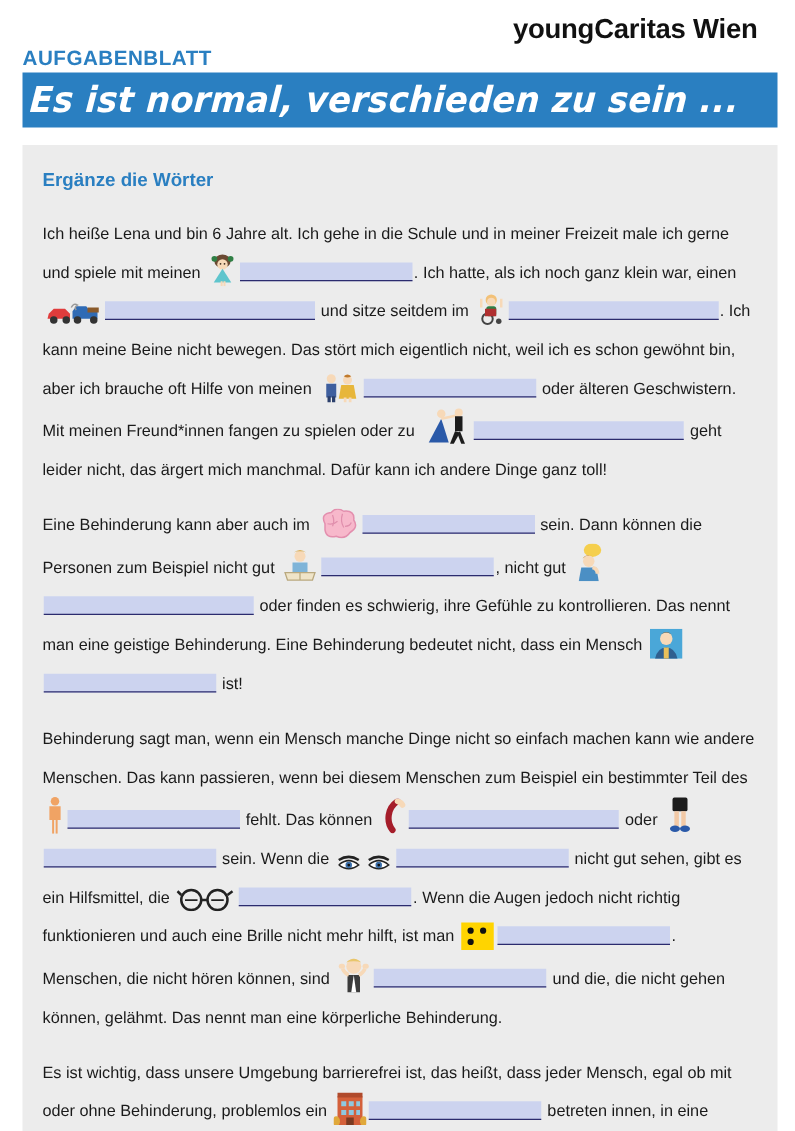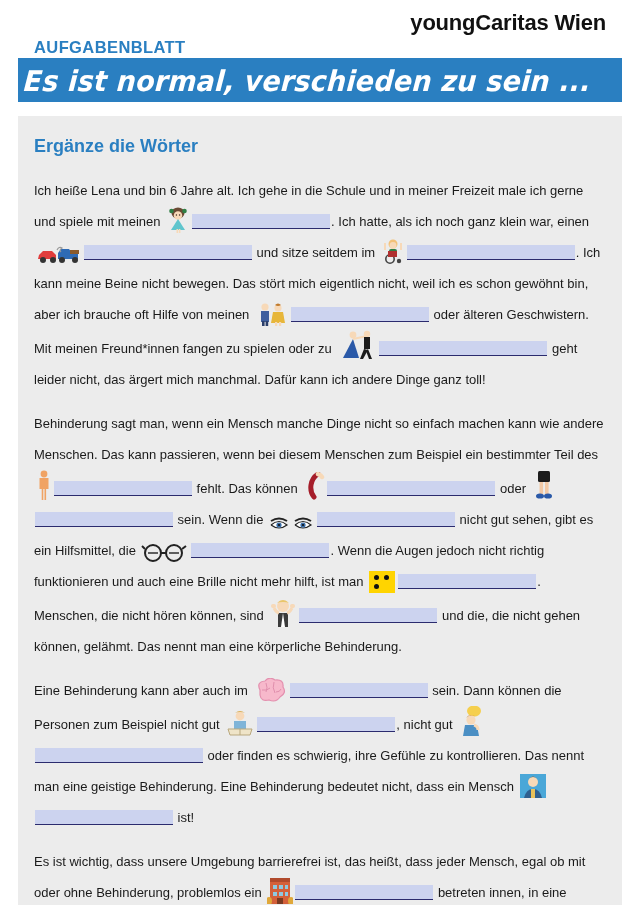--- a/index.html
+++ b/index.html
@@ -29,21 +29,20 @@
     letter-spacing: -0.2px;
   }
   .kicker {
     position: absolute;
     left: 18px; top: 38px;
     font-family: "Liberation Sans", sans-serif;
     font-weight: bold;
     font-size: 16.5px;
     letter-spacing: 0.4px;
     color: #2a7fc1;
-    margin-left: 16px;
   }
   .titlebar {
     position: absolute;
     left: 18px; top: 58px;
     right: 14px;
     height: 44px;
     background: #2a7fc1;
     display: flex;
     align-items: center;
   }
@@ -65,21 +64,21 @@
     left: 18px; top: 116px;
     right: 14px; bottom: 0;
     background: #ececec;
     padding: 14px 16px 0 16px;
     box-sizing: border-box;
     overflow: hidden;
   }
   .sheet-heading {
     color: #2a7fc1;
     font-weight: bold;
-    font-size: 18px;
+    font-size: 15px;
     margin: 6px 0 18px 0;
   }
 
   
   .para {
     font-size: 13px;
     color: #1a1a1a;
     line-height: 31px;
     margin: 0 0 13px 0;
     text-align: left;
@@ -178,20 +177,42 @@
             <path d="M20 3 q3-3 6 0 q-3 2 -6 0" fill="#c07a2c"></path>
           </svg></span><span class="blank b-md"></span><span> oder älteren Geschwistern. Mit meinen Freund*innen fangen zu spielen oder zu </span><span class="pic"><svg width="40" height="30" viewBox="0 0 40 30">
             <circle cx="16" cy="5" r="3.4" fill="#f7d9b8"></circle>
             <path d="M6 28 L16 9 L22 28 Z" fill="#2a59a8"></path>
             <path d="M16 9 L30 6" stroke="#f7d9b8" stroke-width="2"></path>
             <circle cx="30" cy="4" r="3.2" fill="#f7d9b8"></circle>
             <rect x="27" y="7" width="6" height="12" fill="#1c1c1c"></rect>
             <path d="M27 19 l-4 10 h3 l5 -9 z" fill="#1c1c1c"></path>
             <path d="M31 19 l4 10 h-3 l-3 -8 z" fill="#1c1c1c"></path>
           </svg></span><span class="blank b-lg"></span><span> geht leider nicht, das ärgert mich manchmal. Dafür kann ich andere Dinge ganz toll!</span></div>
+      <div class="para"><span>Eine Behinderung kann aber auch im </span><span class="pic"><svg width="34" height="24" viewBox="0 0 34 24">
+            <path d="M6 12 q-4 -8 5 -9 q4 -5 10 -1 q9 -1 8 7 q4 6 -3 10 q-4 6 -11 3 q-8 2 -9 -5 z" fill="#f7b8cb" stroke="#e38fae" stroke-width="1.2"></path>
+            <path d="M12 5 q2 5 0 9 M20 4 q-2 6 1 11 M8 12 q5 1 8 -2 M22 14 q4 0 5 -3" stroke="#e08fad" stroke-width="1" fill="none"></path>
+          </svg></span><span class="blank b-md"></span><span> sein. Dann können die Personen zum Beispiel nicht gut </span><span class="pic"><svg width="30" height="26" viewBox="0 0 30 26">
+            <circle cx="15" cy="6" r="4.4" fill="#f7d9b8"></circle>
+            <path d="M10 3 q5 -4 10 0 q-2 -1 -5 -1 q-3 0 -5 1" fill="#d9b05a"></path>
+            <rect x="9" y="11" width="12" height="8" fill="#7fb4d8"></rect>
+            <path d="M3 19 h24 l-2 6 h-20 z" fill="#efe4c8" stroke="#b9a87e" stroke-width="1"></path>
+            <path d="M15 19 v6" stroke="#b9a87e" stroke-width="1"></path>
+          </svg></span><span class="blank b-md"></span><span>, nicht gut </span><span class="pic"><svg width="26" height="30" viewBox="0 0 26 30">
+            <ellipse cx="16" cy="5" rx="7" ry="5.5" fill="#f5cf4d"></ellipse>
+            <circle cx="13" cy="14" r="4.6" fill="#f7d9b8"></circle>
+            <path d="M8 12 q5 -5 10 -1 q-2 -2 -5 -2 q-3 0 -5 3" fill="#c98a3e"></path>
+            <path d="M7 19 h12 l2 11 h-16 z" fill="#4b8fc4"></path>
+            <path d="M16 19 q4 1 4 5" stroke="#f7d9b8" stroke-width="3" fill="none"></path>
+          </svg></span><span class="blank b-lg"></span><span> oder finden es schwierig, ihre Gefühle zu kontrollieren. Das nennt man eine geistige Behinderung. Eine Behinderung bedeutet nicht, dass ein Mensch </span><span class="pic"><svg width="26" height="24" viewBox="0 0 26 24">
+            <rect x="0" y="0" width="26" height="24" fill="#4aa7d8"></rect>
+            <circle cx="13" cy="8" r="5" fill="#f7d9b8"></circle>
+            <path d="M8 5 q5 -5 10 0 q-2 -2 -5 -2 q-3 0 -5 2" fill="#8a5a2b"></path>
+            <path d="M4 24 q2 -9 9 -9 q7 0 9 9 z" fill="#2f5f8f"></path>
+            <rect x="11" y="15" width="4" height="9" fill="#e8c05a"></rect>
+          </svg></span><span class="blank b-md"></span><span> ist!</span></div>
       <div class="para"><span>Behinderung sagt man, wenn ein Mensch manche Dinge nicht so einfach machen kann wie andere Menschen. Das kann passieren, wenn bei diesem Menschen zum Beispiel ein bestimmter Teil des </span><span class="pic"><svg width="16" height="30" viewBox="0 0 16 30">
             <circle cx="8" cy="4" r="3.4" fill="#f0a364"></circle>
             <path d="M3.5 8 h9 v11 h-2.4 v11 h-1.6 v-11 h-1.2 v11 h-1.6 v-11 h-2.2 z" fill="#f0a364"></path>
           </svg></span><span class="blank b-md"></span><span> fehlt. Das können </span><span class="pic"><svg width="22" height="28" viewBox="0 0 22 28">
             <path d="M15 2 q-6 4 -7 11 q-1 7 3 12" stroke="#a51d2a" stroke-width="5" fill="none" stroke-linecap="round"></path>
             <path d="M15 2 q3 1 4 3" stroke="#f7d9b8" stroke-width="4.5" fill="none" stroke-linecap="round"></path>
           </svg></span><span class="blank b-lg"></span><span> oder </span><span class="pic"><svg width="24" height="30" viewBox="0 0 24 30">
             <rect x="6" y="1" width="12" height="11" rx="1.5" fill="#1c1c1c"></rect>
             <rect x="7.5" y="12" width="3.6" height="12" fill="#f2c9a6"></rect>
             <rect x="13" y="12" width="3.6" height="12" fill="#f2c9a6"></rect>
@@ -217,42 +238,20 @@
           </svg></span><span class="blank b-md"></span><span>. Wenn die Augen jedoch nicht richtig funktionieren und auch eine Brille nicht mehr hilft, ist man </span><span class="braille"><i></i><i></i><i></i></span><span class="blank b-md"></span><span>. Menschen, die nicht hören können, sind </span><span class="pic"><svg width="28" height="30" viewBox="0 0 28 30">
             <circle cx="14" cy="9" r="6" fill="#f7d9b8"></circle>
             <path d="M8 6 q6 -6 12 0 q-2 -1 -6 -1 q-4 0 -6 1" fill="#e8c66b"></path>
             <rect x="9" y="16" width="10" height="14" fill="#3b3b3b"></rect>
             <path d="M14 16 l-2 14 h4 z" fill="#fff"></path>
             <rect x="2" y="7" width="5" height="4" rx="2" fill="#f7d9b8"></rect>
             <rect x="21" y="7" width="5" height="4" rx="2" fill="#f7d9b8"></rect>
             <path d="M5 11 q2 4 5 5" stroke="#f7d9b8" stroke-width="3" fill="none"></path>
             <path d="M23 11 q-2 4 -5 5" stroke="#f7d9b8" stroke-width="3" fill="none"></path>
           </svg></span><span class="blank b-md"></span><span> und die, die nicht gehen können, gelähmt. Das nennt man eine körperliche Behinderung.</span></div>
-      <div class="para"><span>Eine Behinderung kann aber auch im </span><span class="pic"><svg width="34" height="24" viewBox="0 0 34 24">
-            <path d="M6 12 q-4 -8 5 -9 q4 -5 10 -1 q9 -1 8 7 q4 6 -3 10 q-4 6 -11 3 q-8 2 -9 -5 z" fill="#f7b8cb" stroke="#e38fae" stroke-width="1.2"></path>
-            <path d="M12 5 q2 5 0 9 M20 4 q-2 6 1 11 M8 12 q5 1 8 -2 M22 14 q4 0 5 -3" stroke="#e08fad" stroke-width="1" fill="none"></path>
-          </svg></span><span class="blank b-md"></span><span> sein. Dann können die Personen zum Beispiel nicht gut </span><span class="pic"><svg width="30" height="26" viewBox="0 0 30 26">
-            <circle cx="15" cy="6" r="4.4" fill="#f7d9b8"></circle>
-            <path d="M10 3 q5 -4 10 0 q-2 -1 -5 -1 q-3 0 -5 1" fill="#d9b05a"></path>
-            <rect x="9" y="11" width="12" height="8" fill="#7fb4d8"></rect>
-            <path d="M3 19 h24 l-2 6 h-20 z" fill="#efe4c8" stroke="#b9a87e" stroke-width="1"></path>
-            <path d="M15 19 v6" stroke="#b9a87e" stroke-width="1"></path>
-          </svg></span><span class="blank b-md"></span><span>, nicht gut </span><span class="pic"><svg width="26" height="30" viewBox="0 0 26 30">
-            <ellipse cx="16" cy="5" rx="7" ry="5.5" fill="#f5cf4d"></ellipse>
-            <circle cx="13" cy="14" r="4.6" fill="#f7d9b8"></circle>
-            <path d="M8 12 q5 -5 10 -1 q-2 -2 -5 -2 q-3 0 -5 3" fill="#c98a3e"></path>
-            <path d="M7 19 h12 l2 11 h-16 z" fill="#4b8fc4"></path>
-            <path d="M16 19 q4 1 4 5" stroke="#f7d9b8" stroke-width="3" fill="none"></path>
-          </svg></span><span class="blank b-lg"></span><span> oder finden es schwierig, ihre Gefühle zu kontrollieren. Das nennt man eine geistige Behinderung. Eine Behinderung bedeutet nicht, dass ein Mensch </span><span class="pic"><svg width="26" height="24" viewBox="0 0 26 24">
-            <rect x="0" y="0" width="26" height="24" fill="#4aa7d8"></rect>
-            <circle cx="13" cy="8" r="5" fill="#f7d9b8"></circle>
-            <path d="M8 5 q5 -5 10 0 q-2 -2 -5 -2 q-3 0 -5 2" fill="#8a5a2b"></path>
-            <path d="M4 24 q2 -9 9 -9 q7 0 9 9 z" fill="#2f5f8f"></path>
-            <rect x="11" y="15" width="4" height="9" fill="#e8c05a"></rect>
-          </svg></span><span class="blank b-md"></span><span> ist!</span></div>
       <div class="para"><span>Es ist wichtig, dass unsere Umgebung barrierefrei ist, das heißt, dass jeder Mensch, egal ob mit oder ohne Behinderung, problemlos ein </span><span class="pic"><svg width="26" height="26" viewBox="0 0 26 26">
             <rect x="3" y="3" width="20" height="23" fill="#d4603a"></rect>
             <rect x="3" y="0" width="20" height="4" fill="#b04a2c"></rect>
             <rect x="6" y="7" width="4" height="4" fill="#8fc8e0"></rect>
             <rect x="12" y="7" width="4" height="4" fill="#8fc8e0"></rect>
             <rect x="18" y="7" width="3" height="4" fill="#8fc8e0"></rect>
             <rect x="6" y="14" width="4" height="4" fill="#8fc8e0"></rect>
             <rect x="12" y="14" width="4" height="4" fill="#8fc8e0"></rect>
             <rect x="18" y="14" width="3" height="4" fill="#8fc8e0"></rect>
             <rect x="10" y="20" width="6" height="6" fill="#7a3a22"></rect>

